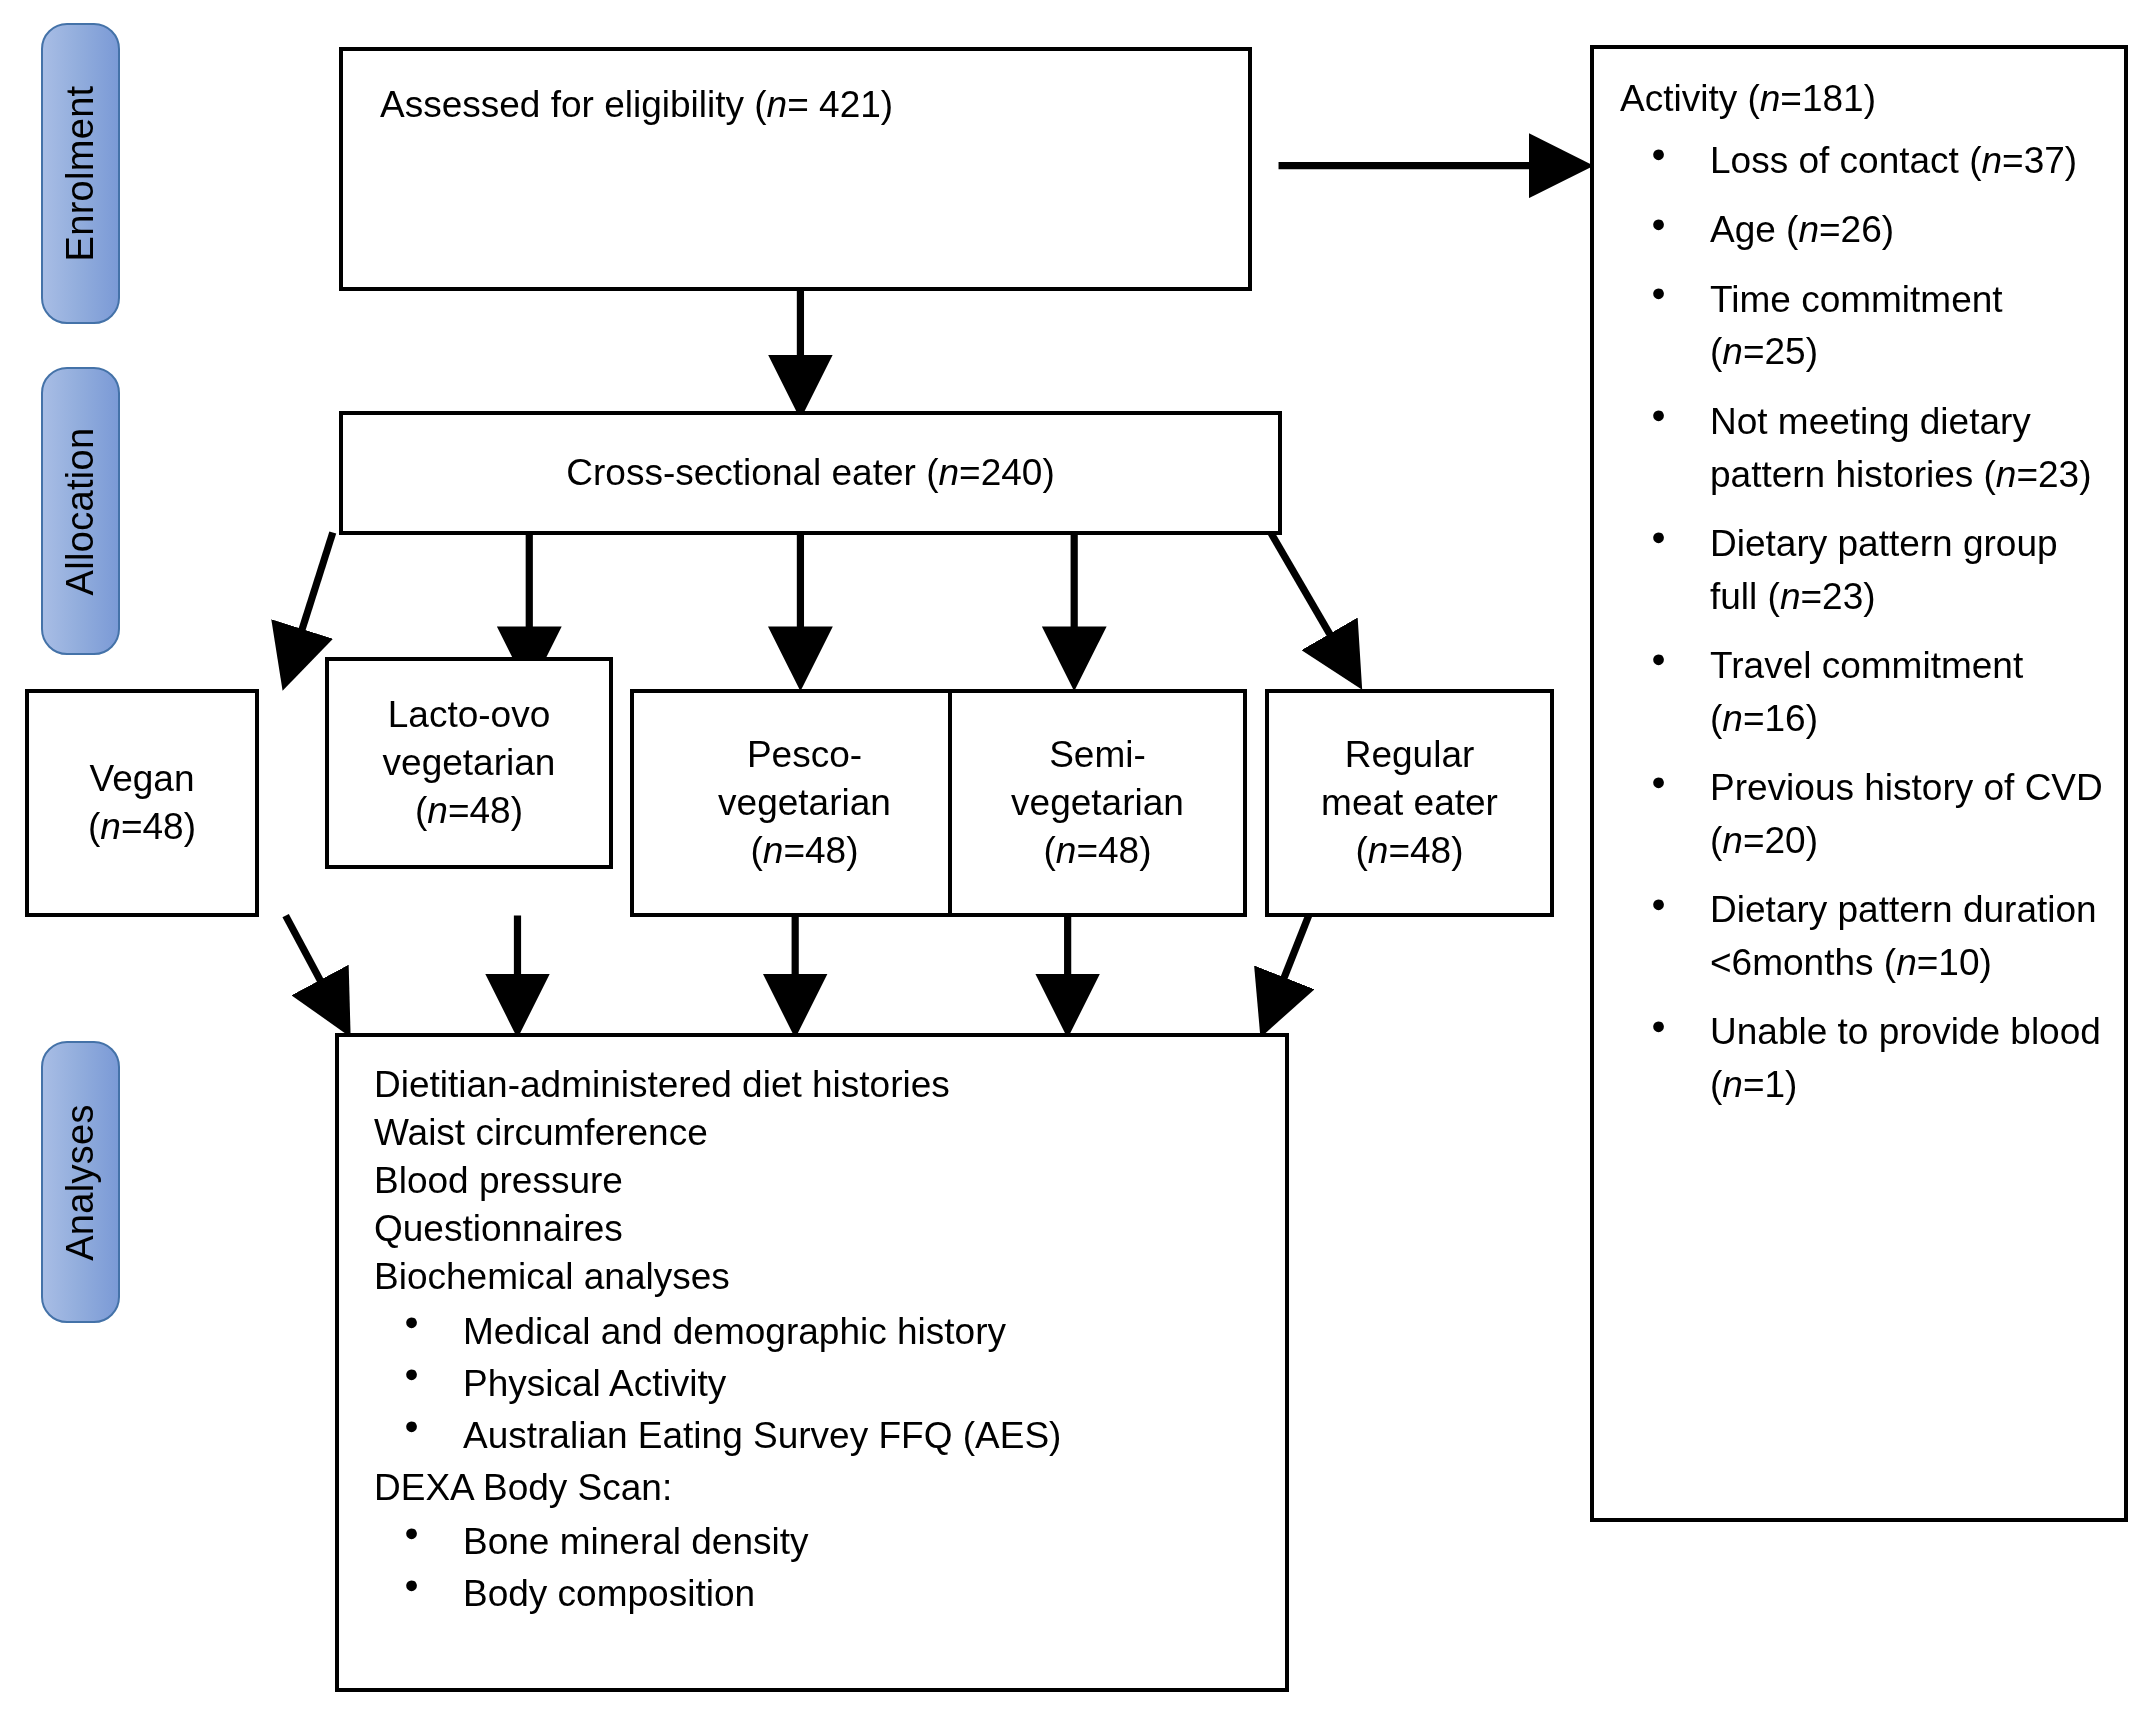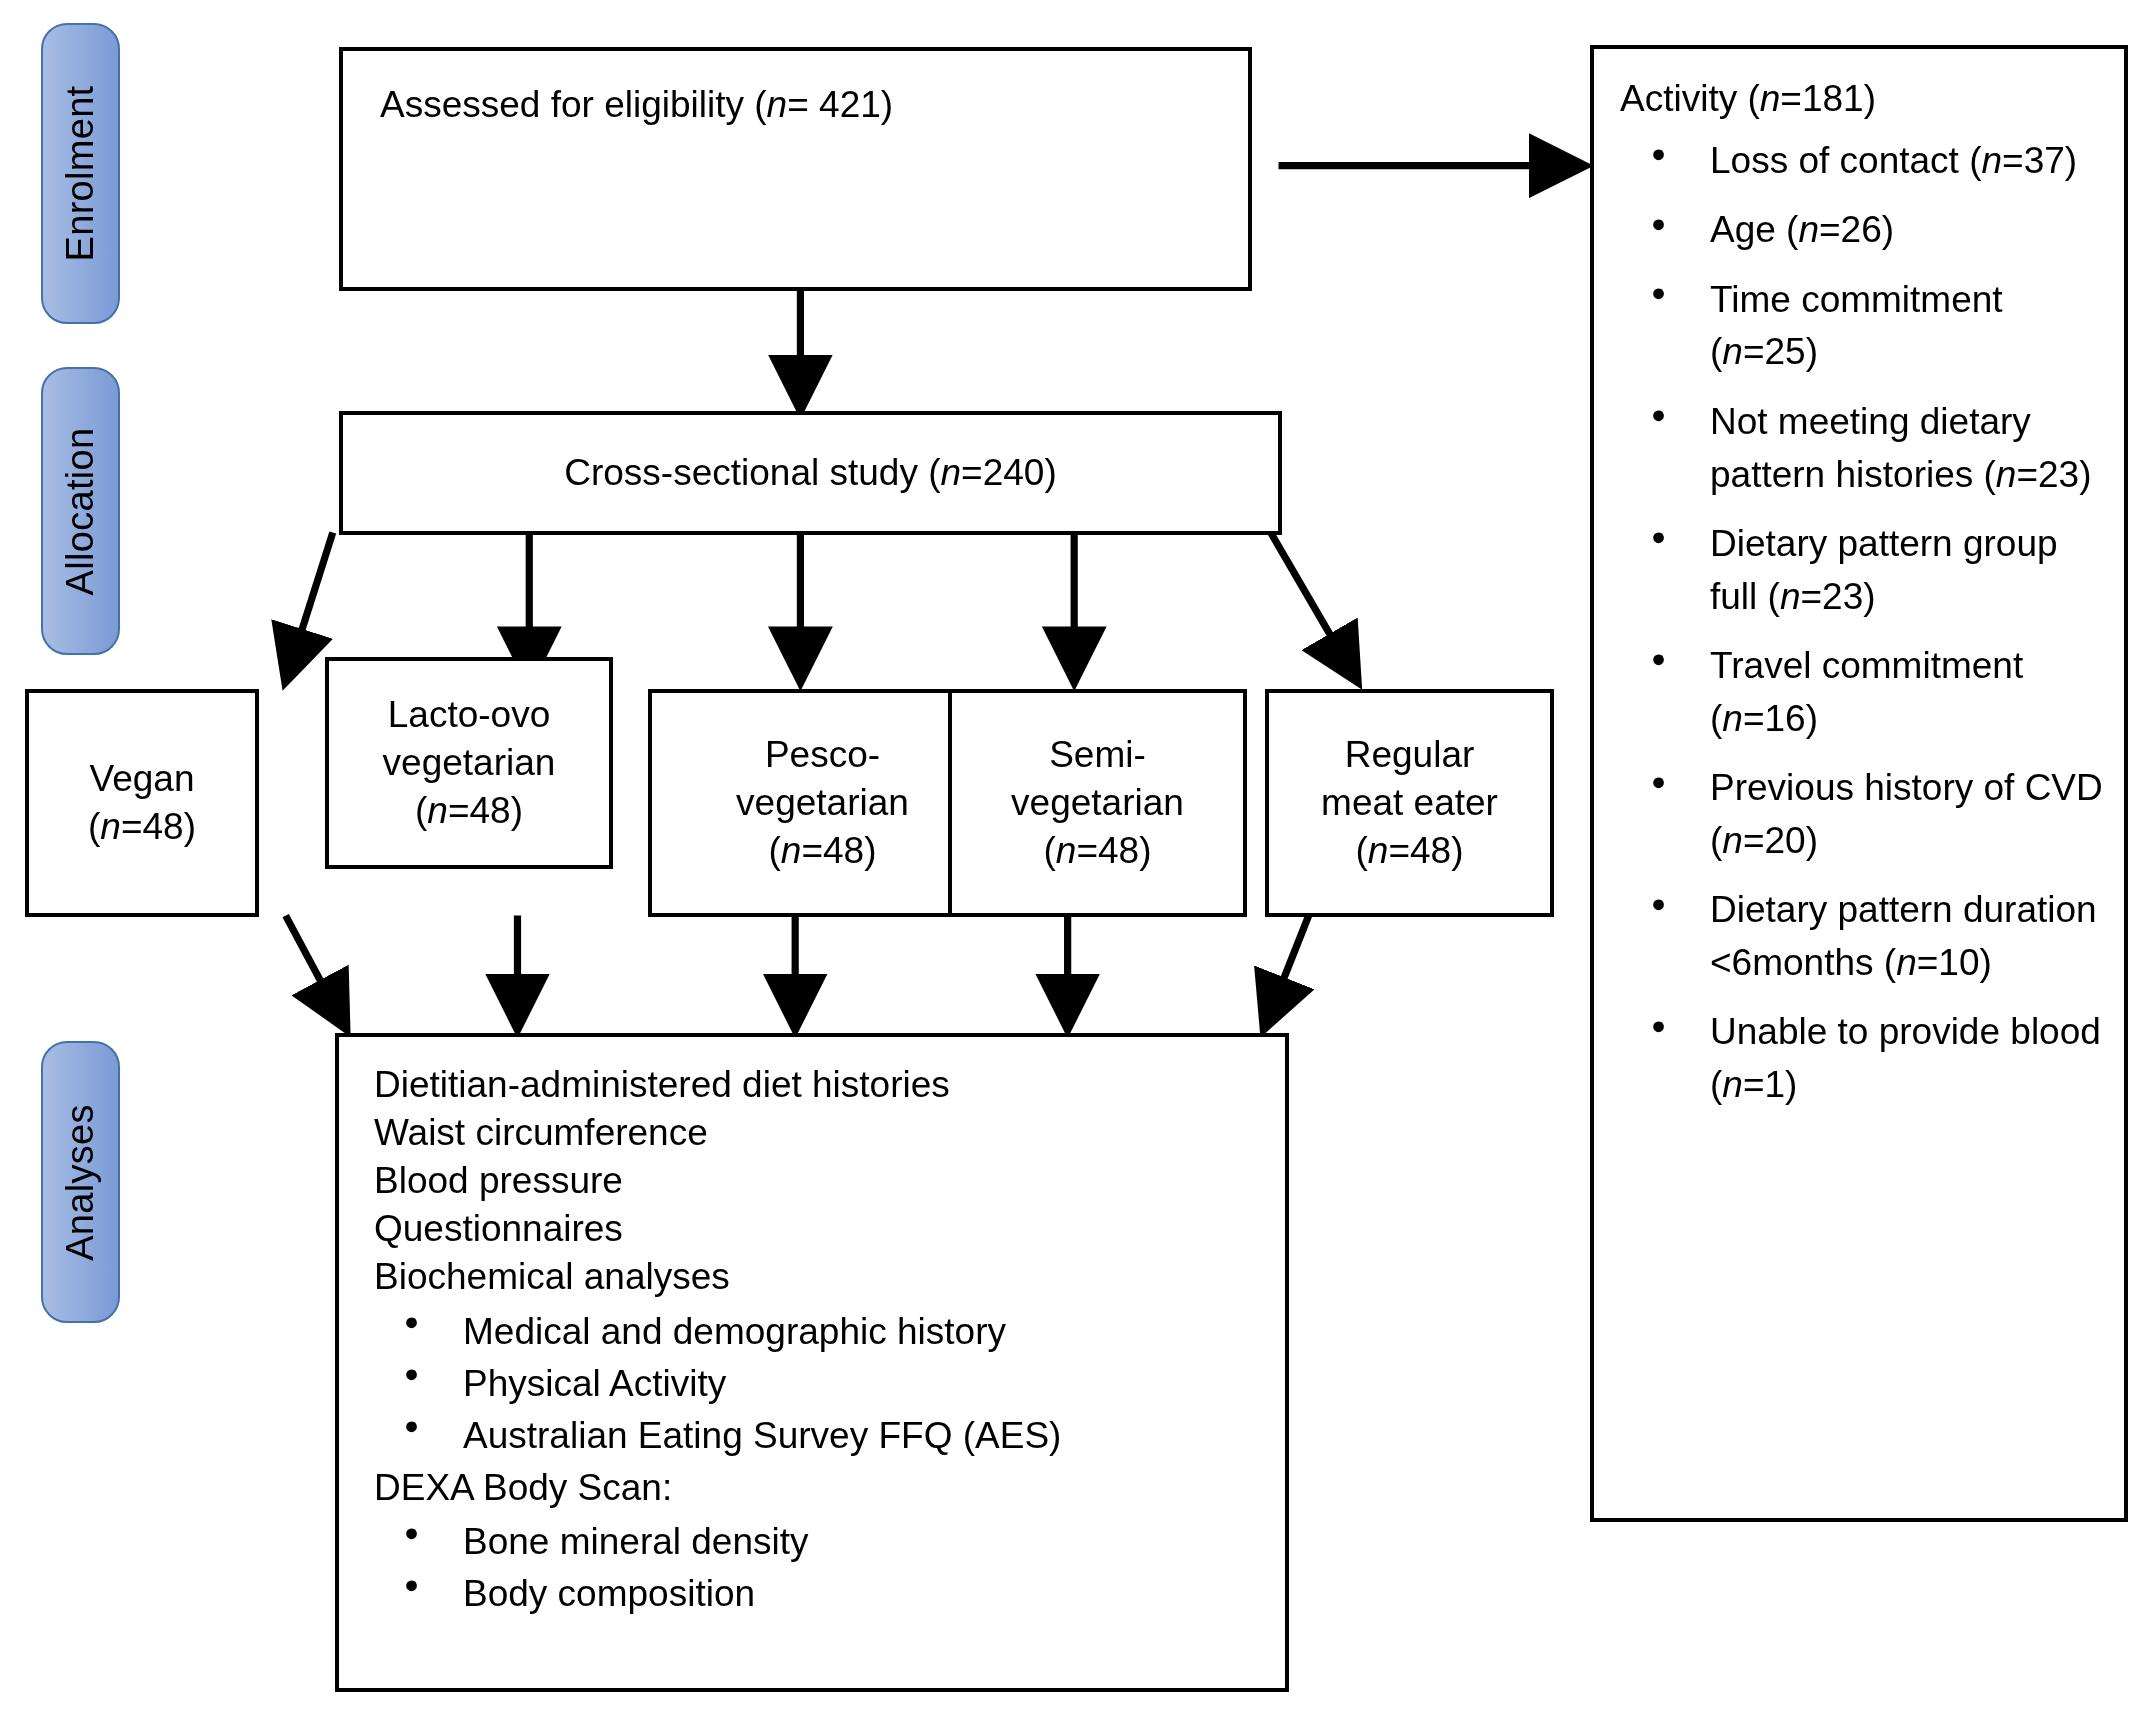--- a/index.html
+++ b/index.html
@@ -187,21 +187,21 @@
         <li>
           <span>Unable to provide blood (</span><i class="n">n</i><span>=1)</span>
         </li>
       </ul>
     </div>
   </div>
 
   <div class="box" style="left:339px; top:411px; width:943px; height:124px;">
     <div class="center">
       <div class="box-inner">
-        <span>Cross-sectional study (</span><i class="n">n</i><span>=240)</span>
+        <span>Cross-sectional eater (</span><i class="n">n</i><span>=240)</span>
       </div>
     </div>
   </div>
 
   <div class="box" style="left:25px; top:689px; width:234px; height:228px;">
     <div class="center">
       <div class="box-inner">
         <div>Vegan</div>
         <div>
           <span>(</span><i class="n">n</i><span>=48)</span>
@@ -215,21 +215,21 @@
       <div class="box-inner">
         <div>Lacto-ovo</div>
         <div>vegetarian</div>
         <div>
           <span>(</span><i class="n">n</i><span>=48)</span>
         </div>
       </div>
     </div>
   </div>
 
-  <div class="box" style="left:648px; top:689px; width:349px; height:228px;">
+  <div class="box" style="left:630px; top:689px; width:349px; height:228px;">
     <div class="center">
       <div class="box-inner">
         <div>Pesco-</div>
         <div>vegetarian</div>
         <div>
           <span>(</span><i class="n">n</i><span>=48)</span>
         </div>
       </div>
     </div>
   </div>

